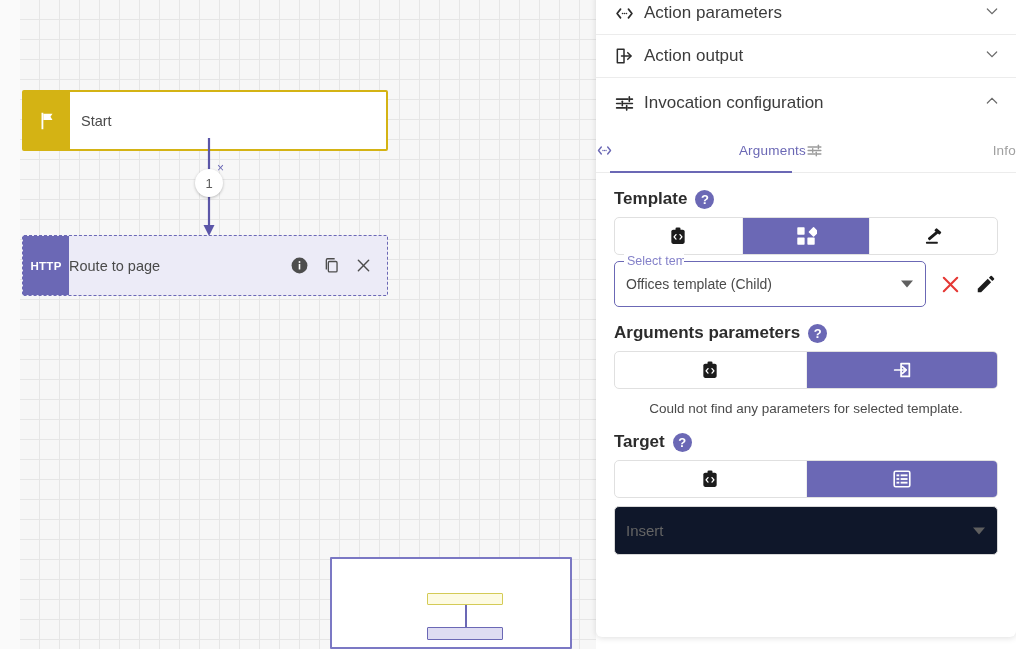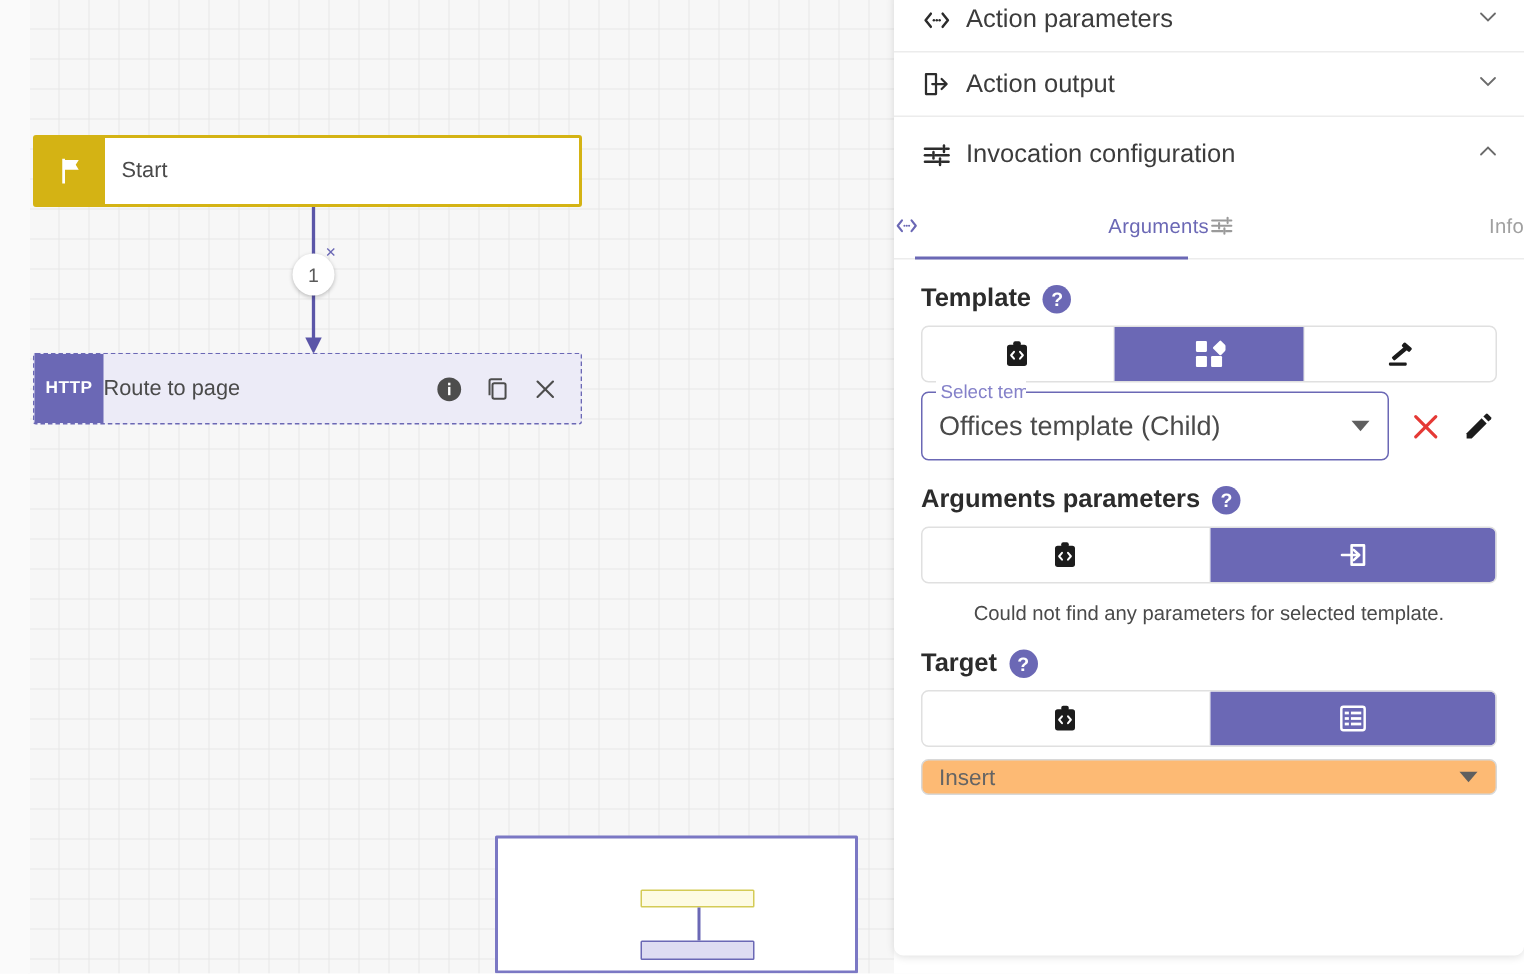--- a/index.html
+++ b/index.html
@@ -26,21 +26,21 @@
   .canvas-left-strip {
     position: absolute; left: 0; top: 0; width: 20px; height: 649px;
     background: #fafafa;
   }
 
   
   .node {
     position: absolute;
     display: flex;
     align-items: stretch;
-    height: 48px;
+    height: 61px;
   }
   .node-start {
     left: 22px; top: 90px; width: 366px;
     border: 2px solid #d4b314;
     background: #ffffff;
     border-radius: 2px;
   }
   .node-start .node-badge {
     width: 46px; background: #d4b314;
     display: flex; align-items: center; justify-content: center;
@@ -185,39 +185,39 @@
     display: flex; align-items: center;
     padding: 0 34px 0 11px;
     background: #fff;
   }
   .outlined-select .legend {
     position: absolute; top: -8px; left: 9px;
     background: #fff; padding: 0 3px;
     font-size: 12.5px; color: #8481c9;
     max-width: 60px; overflow: hidden; white-space: nowrap;
   }
-  .outlined-select .val { font-size: 18px; color: #4a4a4a; }
+  .outlined-select .val { font-size: 14px; color: #4a4a4a; }
   .caret {
     position: absolute; right: 12px; top: 50%; transform: translateY(-50%);
     width: 0; height: 0;
     border-left: 6px solid transparent; border-right: 6px solid transparent;
     border-top: 7px solid #5f5f5f;
   }
   .icon-btn { cursor: pointer; display: flex; align-items: center; justify-content:center; width: 24px; }
 
   .helper-text {
     font-size: 13.5px; color: #4a4a4a;
     text-align: center; margin: 12px 0 0 0;
   }
 
   .plain-select {
-    position: relative; height: 24px; margin-top: 8px;
+    position: relative; height: 49px; margin-top: 8px;
     border: 1px solid #d8d8d8; border-radius: 5px;
     display: flex; align-items: center; padding: 0 34px 0 11px;
-    background: #fdba74;
+    background: #0f172a;
   }
   .plain-select .val { font-size: 15px; color: #646464; }
 </style>
 </head>
 <body>
 
 <div class="app">
 
   <div class="canvas">
     <div class="canvas-left-strip"></div>

